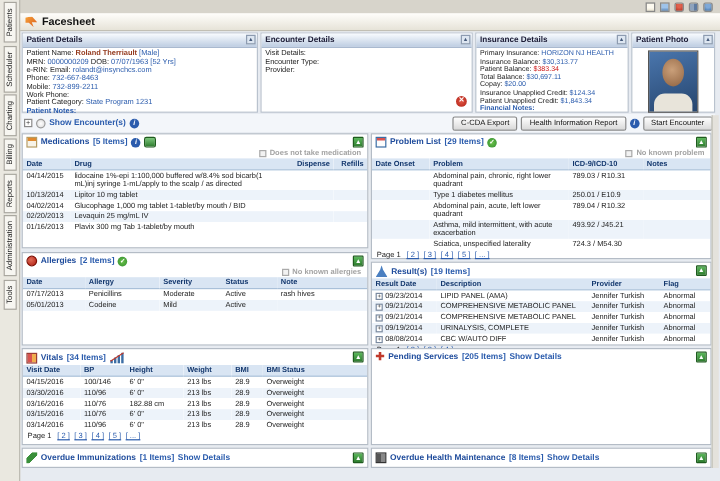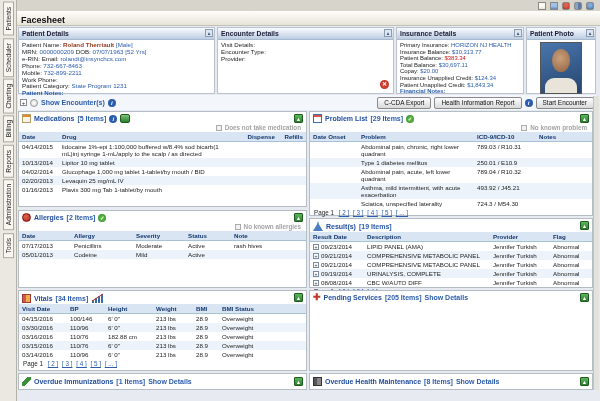--- a/index.html
+++ b/index.html
@@ -15,22 +15,22 @@
   .topbar{position:absolute;left:17px;top:0;width:583px;height:11px;display:flex;
           justify-content:flex-end;align-items:center;gap:4px;padding-right:6px;box-sizing:border-box;}
   .tb-ic{width:8px;height:8px;border:1px solid #888;box-sizing:border-box;}
   .ic-note{background:linear-gradient(#fdfaf0 60%,#e8e2cf);}
   .ic-mon{background:linear-gradient(#9ec3ea 55%,#5b87b8);}
   .ic-redp{background:radial-gradient(circle at 50% 30%,#e0604c 30%,#b03324);border-radius:2px;}
   .ic-grp{background:linear-gradient(90deg,#8fa3bd 50%,#5f7ba1 50%);border-radius:2px;}
   .ic-usr{background:radial-gradient(circle at 50% 30%,#7fa9d8 35%,#3c6ea5);border-radius:2px;}
   .titlebar{position:absolute;left:17px;top:11px;width:583px;height:15px;
             background:linear-gradient(#fffefb,#e6e3d8);border-bottom:1px solid #c2bfb4;
-            display:flex;gap:4px;padding-left:4px;box-sizing:border-box;
-            font-weight:bold;font-size:9px;color:#111;flex-direction:column;}
+            display:flex;align-items:center;gap:4px;padding-left:4px;box-sizing:border-box;
+            font-weight:bold;font-size:9px;color:#111;}
   .fs-icon{width:10px;height:9px;background:linear-gradient(135deg,#f6a13a,#d95a1a);
            clip-path:polygon(0 15%,55% 0,100% 55%,55% 55%,70% 100%,30% 60%,0 60%);}
   .content-bg{position:absolute;left:17px;top:26px;width:583px;height:375px;background:#e7ebf1;}
   
   .panel{position:absolute;top:27px;background:#fff;border:1px solid #b9c2ce;box-sizing:border-box;}
   #p-patient{left:18px;width:197px;height:67px;}
   #p-encounter{left:217px;width:177px;height:67px;}
   #p-insurance{left:396px;width:128px;height:67px;}
   #p-photo{left:526px;width:70px;height:67px;}
   .p-hd{height:11px;background:linear-gradient(#f8fbfe,#bdcde2);border-bottom:1px solid #a9b9cf;

